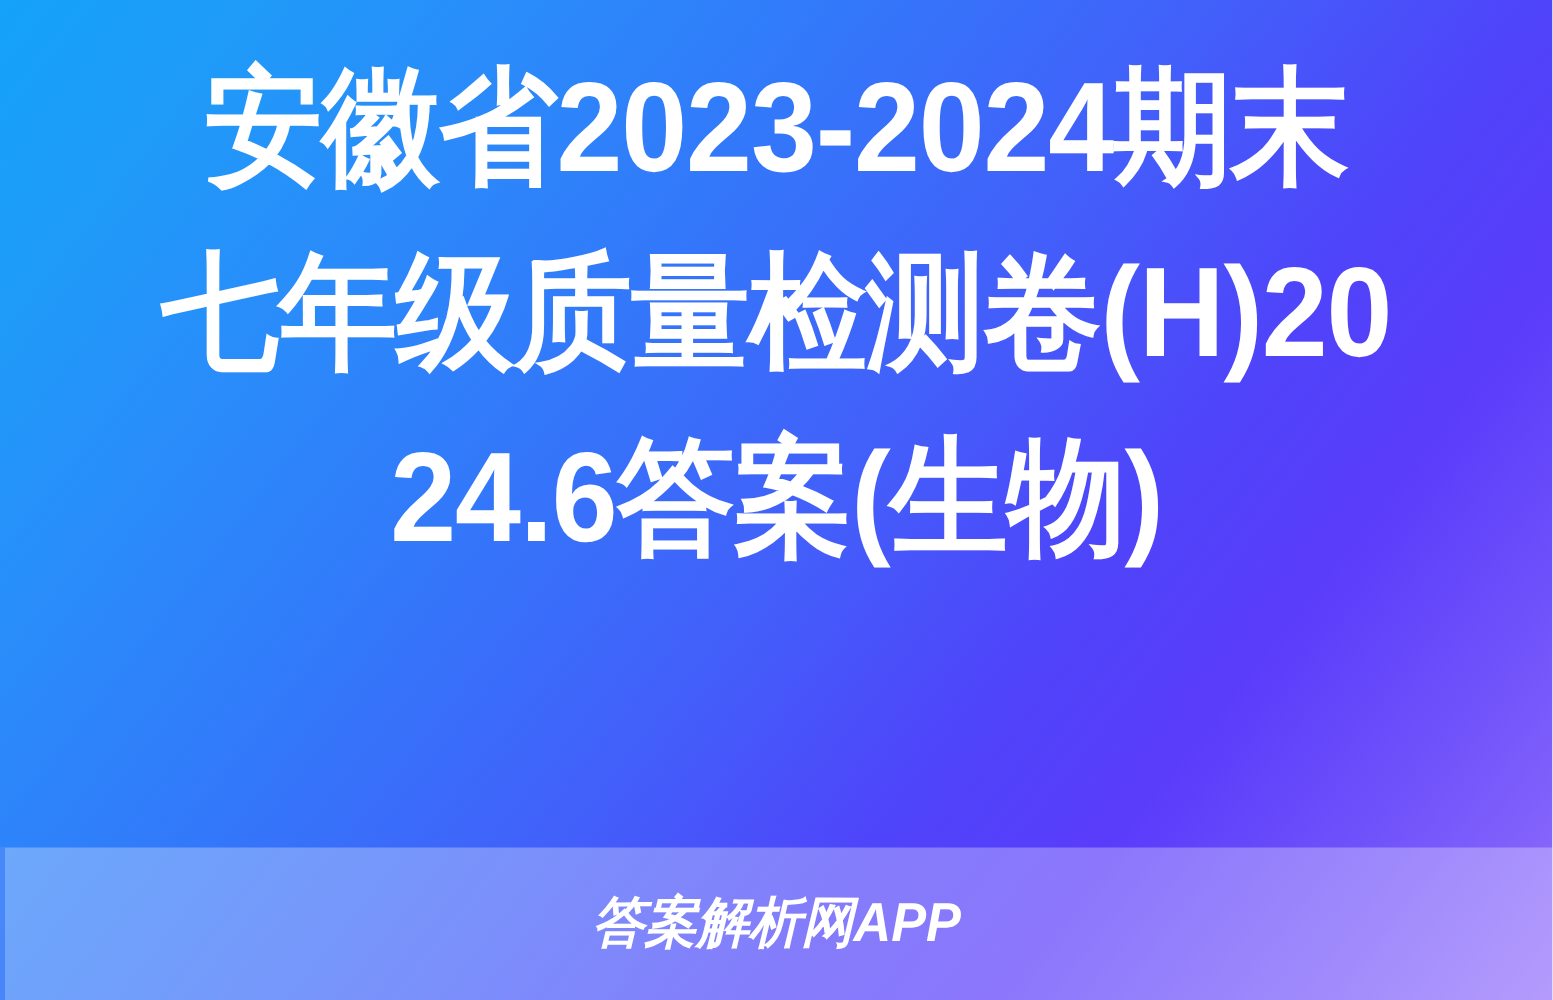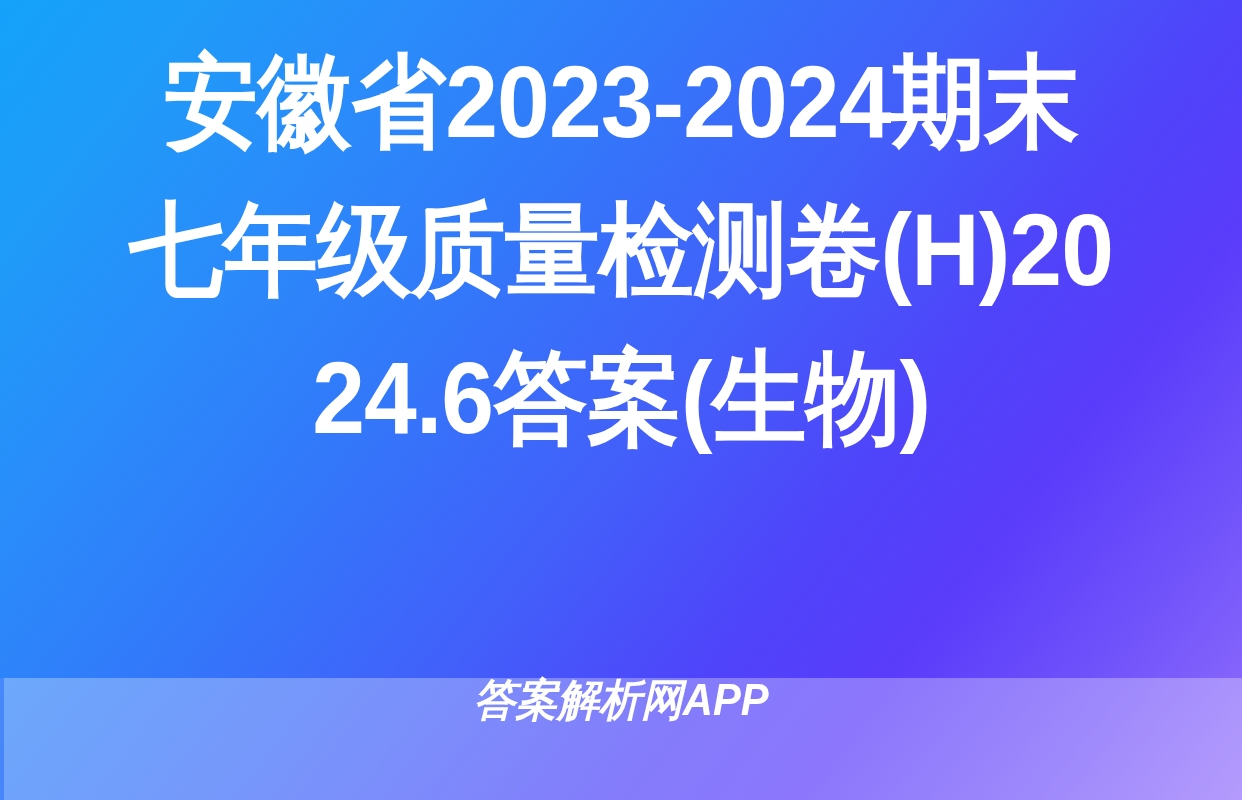--- a/index.html
+++ b/index.html
@@ -79,20 +79,21 @@
     z-index: 4;
   }
 
   .watermark {
     position: absolute;
     left: 0;
     right: 0;
     top: 678px;
     height: 122px;
     display: flex;
+    align-items: center;
     justify-content: center;
     z-index: 5;
   }
 
   .watermark-text {
     color: #ffffff;
     font-weight: 700;
     font-style: italic;
     font-size: 44px;
     line-height: 1;

